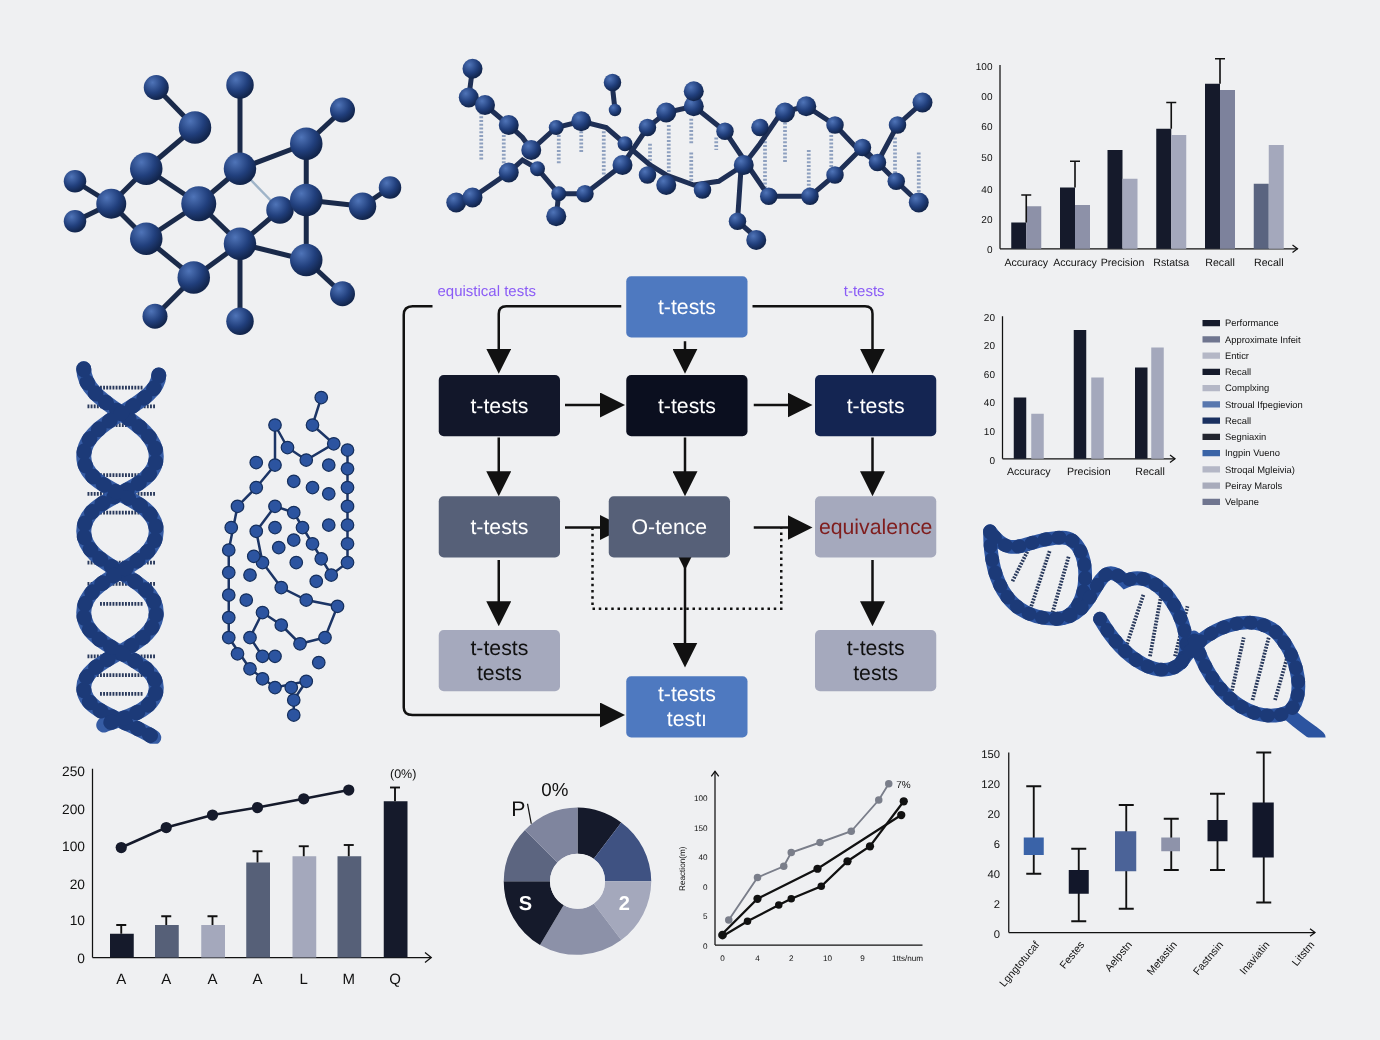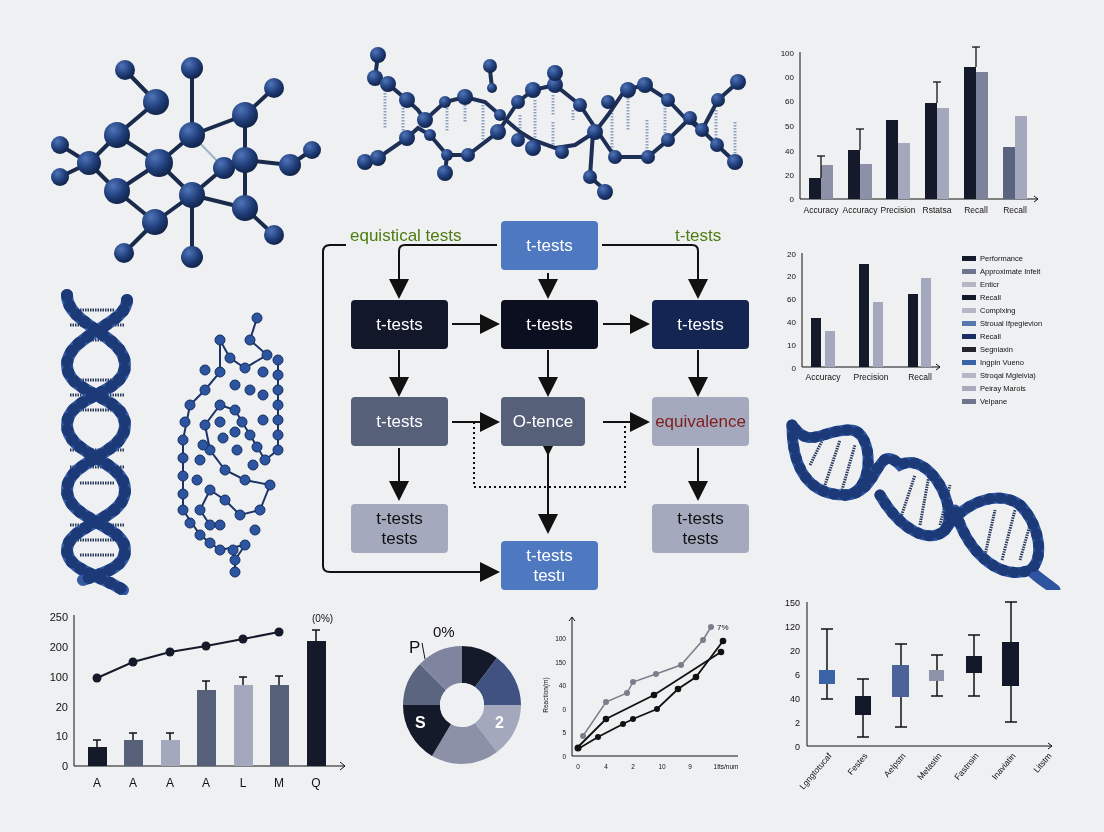--- a/index.html
+++ b/index.html
@@ -2,21 +2,21 @@
 <html><head>
 <meta charset="utf-8">
 <style>
   html, body { margin:0; padding:0; }
   body { width:1104px; height:832px; background:#eff0f2; position:relative; overflow:hidden;
          font-family:"Liberation Sans", sans-serif; color:#111; }
   .abs { position:absolute; }
   svg text { font-family:"Liberation Sans", sans-serif; }
   .node { position:absolute; border-radius:4px; display:flex; align-items:center; justify-content:center;
           text-align:center; font-size:17px; line-height:20px; }
-  .flow-label { position:absolute; font-size:17px; color:#4d7c0f; }
+  .flow-label { position:absolute; font-size:12px; color:#8b5cf6; }
 </style>
 </head>
 <body>
 
 <svg class="abs" style="left:40px;top:40px" width="300" height="240" viewBox="0 0 300 240">
   <defs>
     <radialGradient id="atomG" cx="35%" cy="30%" r="70%">
       <stop offset="0%" stop-color="#4f74b8"></stop>
         <stop offset="60%" stop-color="#213f7c"></stop>
         <stop offset="100%" stop-color="#12254c"></stop>
@@ -303,21 +303,21 @@
 </svg>
 
 <div class="flow-label" style="left:350px;top:226px">equistical tests</div>
 <div class="flow-label" style="left:675px;top:226px">t-tests</div>
 
 <div class="node" style="left:501px;top:221px;width:97px;height:49px;background:#4e79c0;color:#fff">t-tests</div>
 <div class="node" style="left:351px;top:300px;width:97px;height:49px;background:#12172a;color:#fff">t-tests</div>
 <div class="node" style="left:501px;top:300px;width:97px;height:49px;background:#0b0f1f;color:#fff">t-tests</div>
 <div class="node" style="left:652px;top:300px;width:97px;height:49px;background:#142552;color:#fff">t-tests</div>
 <div class="node" style="left:351px;top:397px;width:97px;height:49px;background:#566078;color:#fff">t-tests</div>
-<div class="node" style="left:501px;top:397px;width:84px;height:49px;background:#566078;color:#fff">O-tence</div>
+<div class="node" style="left:487px;top:397px;width:97px;height:49px;background:#566078;color:#fff">O-tence</div>
 <div class="node" style="left:652px;top:397px;width:97px;height:49px;background:#a5a9bd;color:#7f1d1d">equivalence</div>
 <div class="node" style="left:351px;top:504px;width:97px;height:49px;background:#a5a9bd;color:#111;flex-direction:column">
   <span>t-tests</span>
   <span>tests</span>
 </div>
 <div class="node" style="left:652px;top:504px;width:97px;height:49px;background:#a5a9bd;color:#111;flex-direction:column">
   <span>t-tests</span>
   <span>tests</span>
 </div>
 <div class="node" style="left:501px;top:541px;width:97px;height:49px;background:#4e79c0;color:#fff;flex-direction:column">

